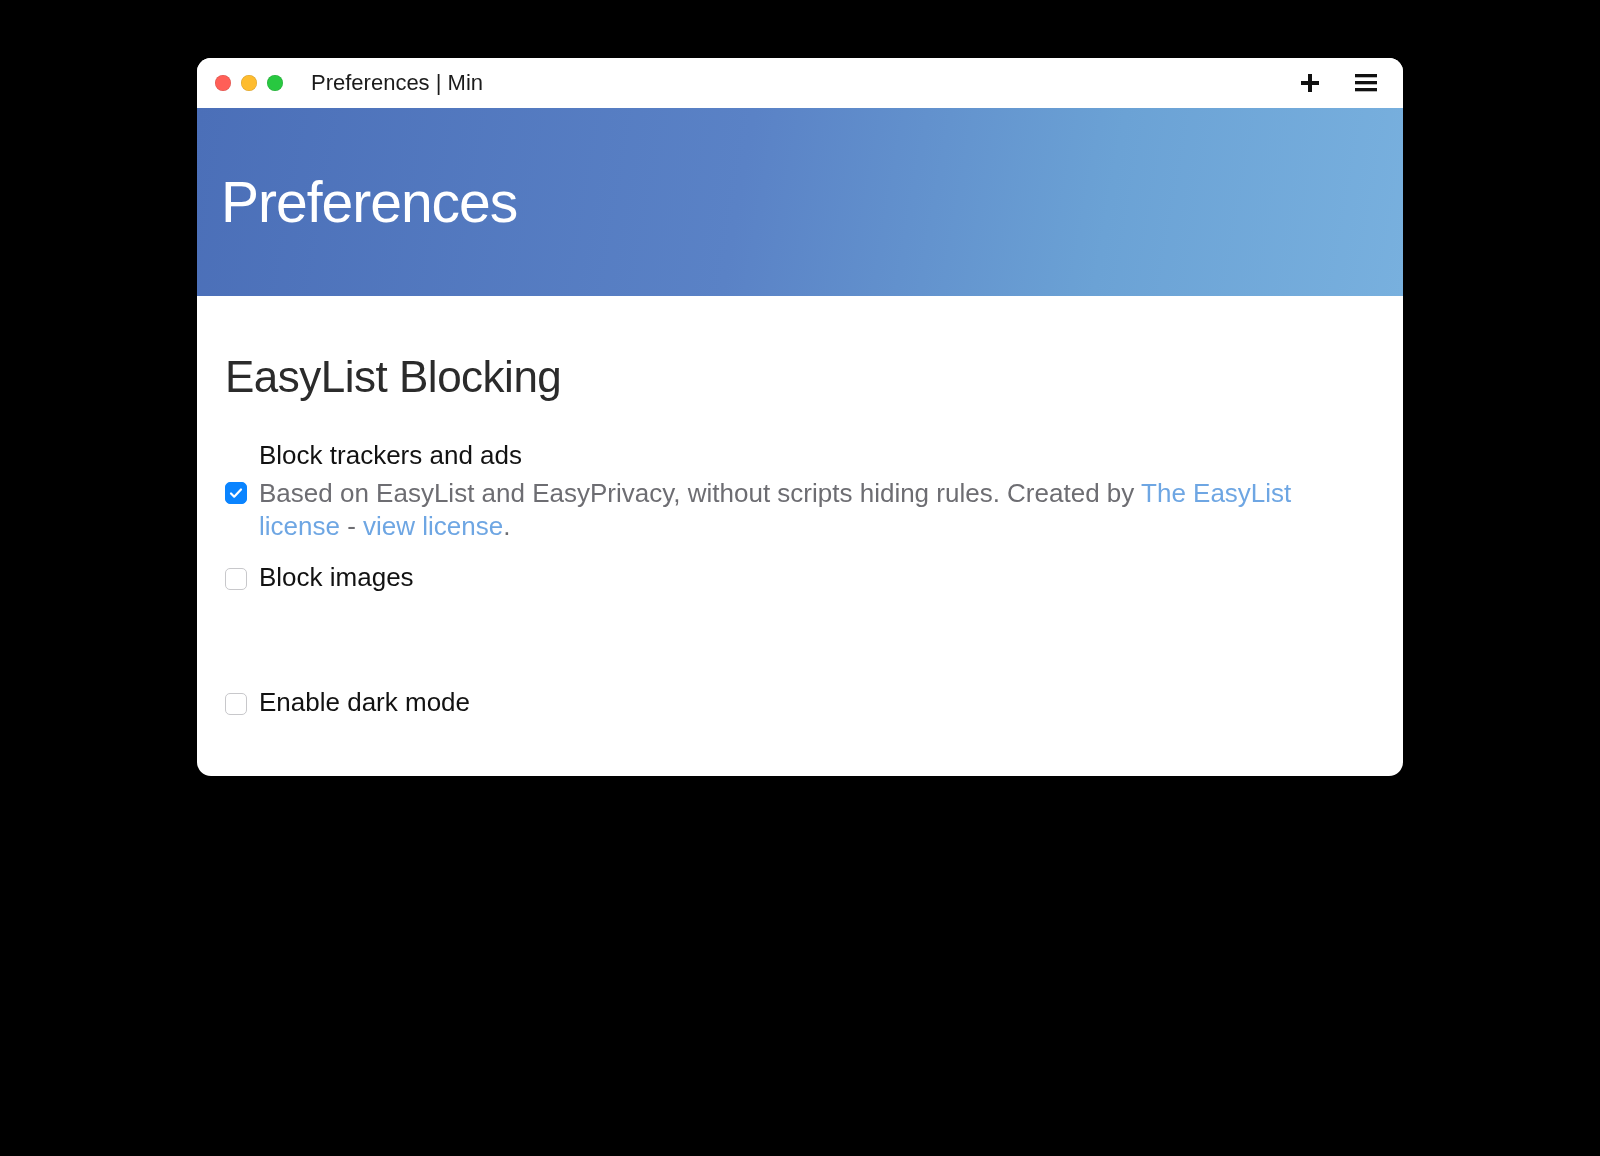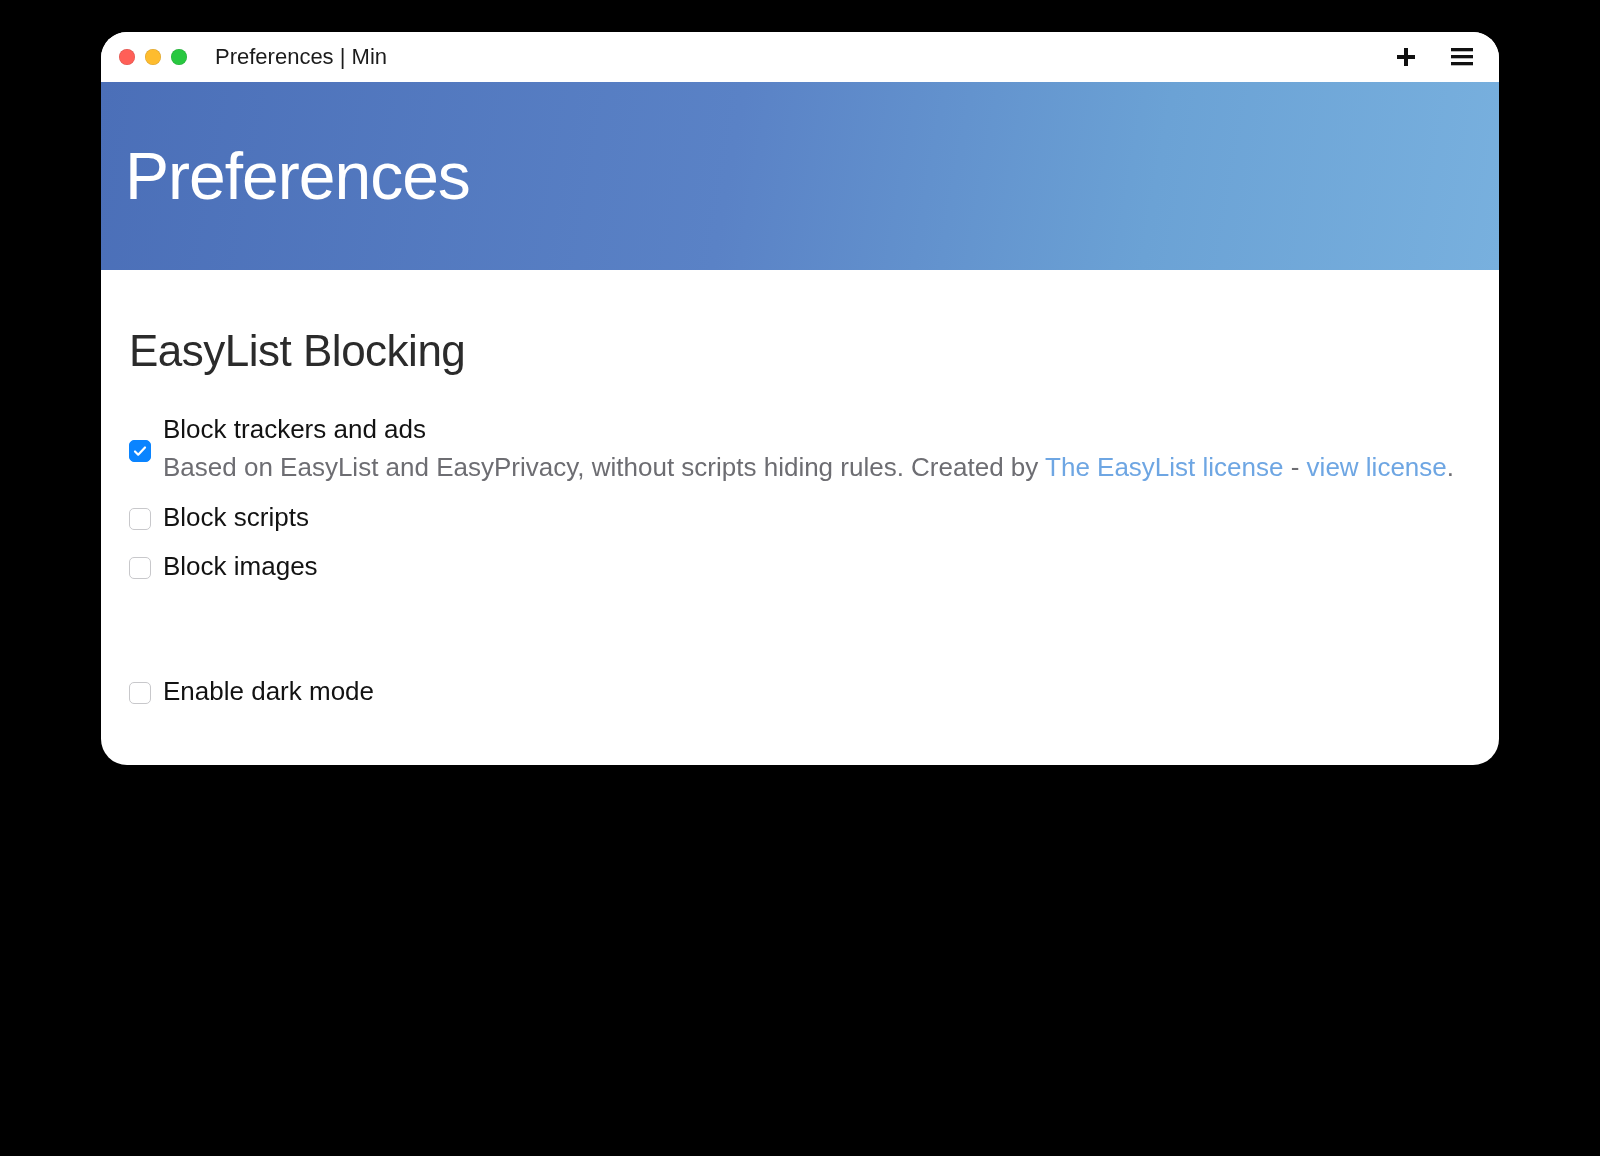--- a/index.html
+++ b/index.html
@@ -7,24 +7,24 @@
   body {
     background: #000;
     width: 1600px;
     height: 1156px;
     font-family: -apple-system, BlinkMacSystemFont, "Helvetica Neue", Arial, sans-serif;
     display: flex;
     align-items: flex-start;
     justify-content: center;
   }
   .window {
-    width: 1398px;
-    margin-top: 32px;
+    width: 1206px;
+    margin-top: 58px;
     background: #fff;
-    border-radius: 26px;
+    border-radius: 14px;
     overflow: hidden;
     box-shadow: 0 30px 80px rgba(0,0,0,.55), 0 0 0 1px rgba(0,0,0,.05);
     position: relative;
   }
   .titlebar {
     height: 50px;
     display: flex;
     align-items: center;
     padding: 0 22px 0 18px;
     background: #fff;
@@ -52,21 +52,21 @@
   }
   .hero {
     height: 188px;
     background: linear-gradient(100deg, #4b6fb8 0%, #5a82c6 45%, #6ba2d5 75%, #78b0de 100%);
     display: flex;
     align-items: center;
     padding-left: 24px;
   }
   .hero h1 {
     color: #fff;
-    font-size: 66px;
+    font-size: 57px;
     font-weight: 300;
     letter-spacing: -1px;
   }
   .content {
     padding: 56px 28px 40px 28px;
     color: #222;
   }
   .section-title {
     font-size: 44px;
     font-weight: 300;
@@ -158,28 +158,20 @@
         </svg>
       </div>
       <div class="opt-body">
         <div class="opt-label">Block trackers and ads</div>
         <div class="opt-desc">
           <span>Based on EasyList and EasyPrivacy, without scripts hiding rules. Created by </span><a href="#">The EasyList license</a><span> - </span><a href="#">view license</a><span>.</span>
         </div>
       </div>
     </div>
 
-    <div class="opt-row">
-      <div class="checkbox">
-        
-      </div>
-      <div class="opt-body">
-        <div class="opt-label">Block scripts</div>
-      </div>
-    </div>
 
     <div class="opt-row">
       <div class="checkbox">
         
       </div>
       <div class="opt-body">
         <div class="opt-label">Block images</div>
       </div>
     </div>
 

